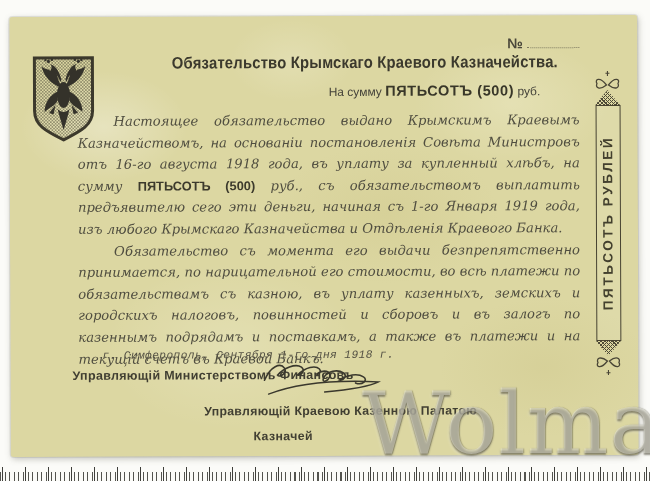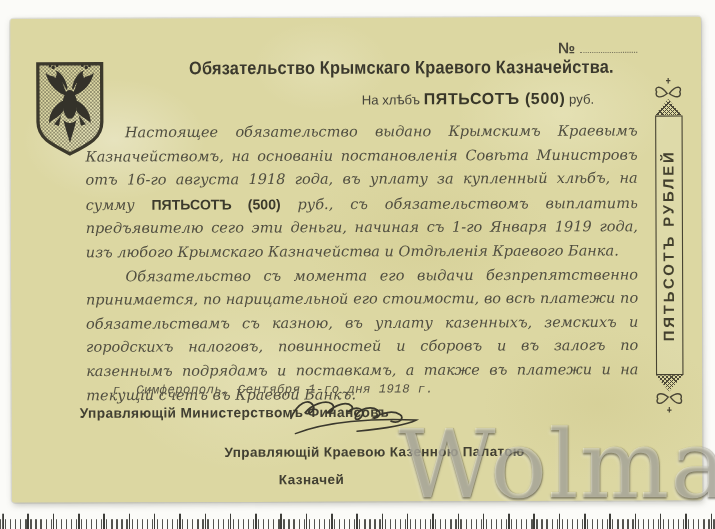--- a/index.html
+++ b/index.html
@@ -129,21 +129,21 @@
         </g>
       </svg>
     </div>
 
     <div class="serial"><span>№</span><span class="line"></span></div>
 
     <div class="title-wrap">
       <span class="title">Обязательство Крымскаго Краевого Казначейства.</span>
     </div>
 
-    <div class="sumline"><span>На хлѣбъ </span><span class="amt">ПЯТЬСОТЪ (500)</span><span> руб.</span></div>
+    <div class="sumline"><span>На сумму </span><span class="amt">ПЯТЬСОТЪ (500)</span><span> руб.</span></div>
 
     <div class="body-text">
       <p><span>Настоящее обязательство выдано Крымскимъ Краевымъ Казначействомъ, на основаніи постановленія Совѣта Министровъ отъ 16-го августа 1918 года, въ уплату за купленный хлѣбъ, на сумму </span><span class="amt">ПЯТЬСОТЪ (500)</span><span> руб., съ обязательствомъ выплатить предъявителю сего эти деньги, начиная съ 1-го Января 1919 года, изъ любого Крымскаго Казначейства и Отдѣленія Краевого Банка.</span></p>
       <p>Обязательство съ момента его выдачи безпрепятственно принимается, по нарицательной его стоимости, во всѣ платежи по обязательствамъ съ казною, въ уплату казенныхъ, земскихъ и городскихъ налоговъ, повинностей и сборовъ и въ залогъ по казеннымъ подрядамъ и поставкамъ, а также въ платежи и на текущій счетъ въ Краевой Банкъ.</p>
     </div>
 
     <div class="dateline">г. Симферополь, Сентября 1-го дня 1918 г.</div>
 
     <div class="minister">Управляющій Министерствомъ Финансовъ</div>
 

